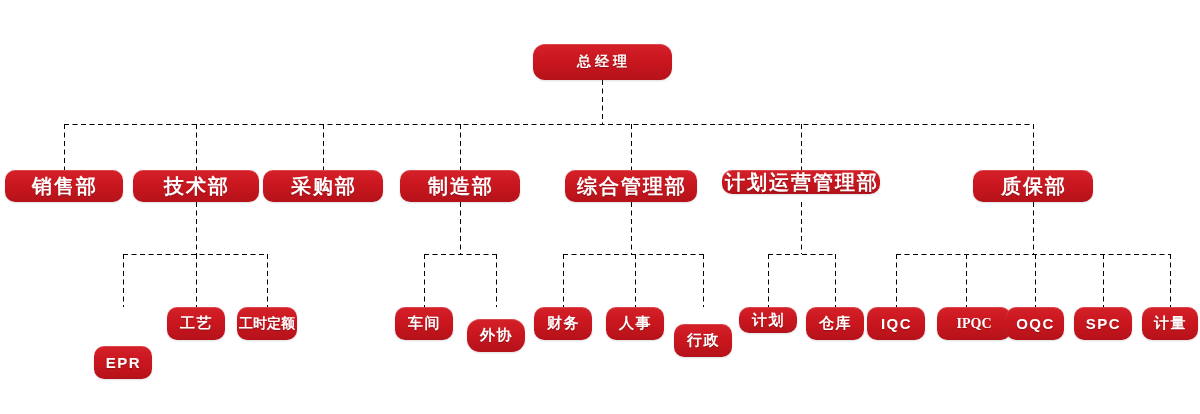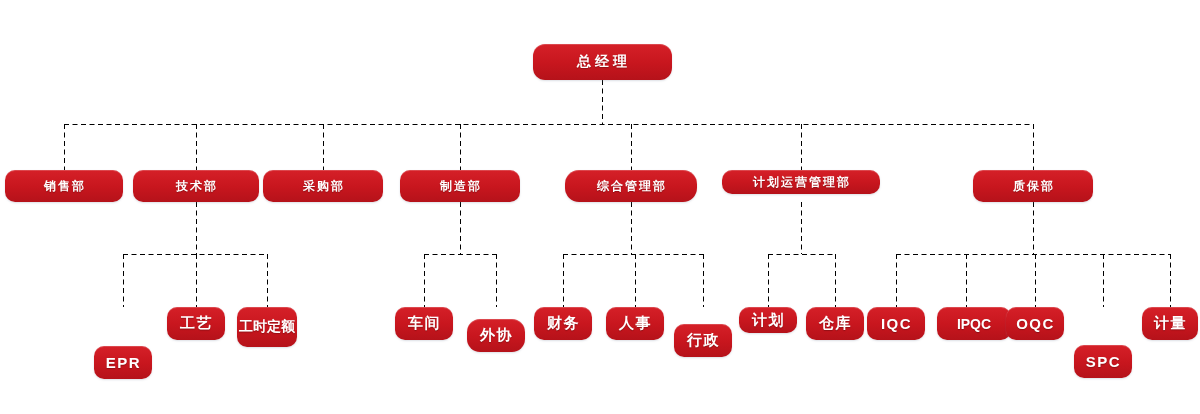--- a/index.html
+++ b/index.html
@@ -35,21 +35,21 @@
     box-shadow: inset 0 1px 0 rgba(255,255,255,0.18), 0 1px 2px rgba(120,130,150,0.25);
     text-shadow: 0 1px 1px rgba(0,0,0,0.25);
   }
   .node.root {
     border-radius: 12px;
     font-size: 14px;
     letter-spacing: 4px;
     padding-left: 4px; 
   }
   .node.dept {
-    font-size: 12px;
+    font-size: 20px;
     letter-spacing: 2px;
     padding-left: 2px;
     text-align: right;
   }
   .node.leaf {
     font-size: 15px;
     letter-spacing: 1.5px;
     padding-left: 1px;
   }
   .node.leaf.tight {
@@ -107,36 +107,36 @@
       </div>
       <div class="node dept" style="left: 133px; top: 170px; width: 126px; height: 32px;">
         <span>技术部</span>
       </div>
       <div class="node leaf" style="left: 94px; top: 307px; width: 58px; height: 33px; margin-top: 39px;">
         <span>EPR</span>
       </div>
       <div class="node leaf" style="left: 167px; top: 307px; width: 58px; height: 33px;">
         <span>工艺</span>
       </div>
-      <div class="node leaf tight" style="left: 237px; top: 307px; width: 60px; height: 40px; text-align: center;">
+      <div class="node leaf tight" style="left: 237px; top: 307px; width: 60px; height: 33px; text-align: center;">
         <span>工时定额</span>
       </div>
       <div class="node dept" style="left: 263px; top: 170px; width: 120px; height: 32px;">
         <span>采购部</span>
       </div>
       <div class="node dept" style="left: 400px; top: 170px; width: 120px; height: 32px;">
         <span>制造部</span>
       </div>
       <div class="node leaf" style="left: 395px; top: 307px; width: 58px; height: 33px;">
         <span>车间</span>
       </div>
       <div class="node leaf" style="left: 467px; top: 319px; width: 58px; height: 33px; border-radius: 13px;">
         <span>外协</span>
       </div>
-      <div class="node dept" style="left: 565px; top: 170px; width: 132px; height: 32px; border-radius: 14px;">
+      <div class="node dept" style="left: 565px; top: 170px; width: 132px; height: 32px;">
         <span>综合管理部</span>
       </div>
       <div class="node leaf" style="left: 534px; top: 307px; width: 58px; height: 33px;">
         <span>财务</span>
       </div>
       <div class="node leaf" style="left: 606px; top: 307px; width: 58px; height: 33px;">
         <span>人事</span>
       </div>
       <div class="node leaf" style="left: 674px; top: 307px; width: 58px; height: 33px; margin-top: 17px;">
         <span>行政</span>
@@ -149,26 +149,26 @@
       </div>
       <div class="node leaf" style="left: 806px; top: 307px; width: 58px; height: 33px;">
         <span>仓库</span>
       </div>
       <div class="node dept" style="left: 973px; top: 170px; width: 120px; height: 32px;">
         <span>质保部</span>
       </div>
       <div class="node leaf" style="left: 867px; top: 307px; width: 58px; height: 33px;">
         <span>IQC</span>
       </div>
-      <div class="node leaf tight" style="left: 937px; top: 307px; width: 74px; height: 33px;">
+      <div class="node leaf tight" style="left: 937px; top: 307px; width: 74px; height: 33px; font-family: Liberation Serif, serif;">
         <span>IPQC</span>
       </div>
       <div class="node leaf" style="left: 1006px; top: 307px; width: 58px; height: 33px;">
         <span>OQC</span>
       </div>
-      <div class="node leaf" style="left: 1074px; top: 307px; width: 58px; height: 33px; margin-top: 38px;">
+      <div class="node leaf" style="left: 1074px; top: 307px; width: 58px; height: 33px;">
         <span>SPC</span>
       </div>
       <div class="node leaf" style="left: 1142px; top: 307px; width: 56px; height: 33px;">
         <span>计量</span>
       </div>
     </div>
 </div>
 
 </body></html>

